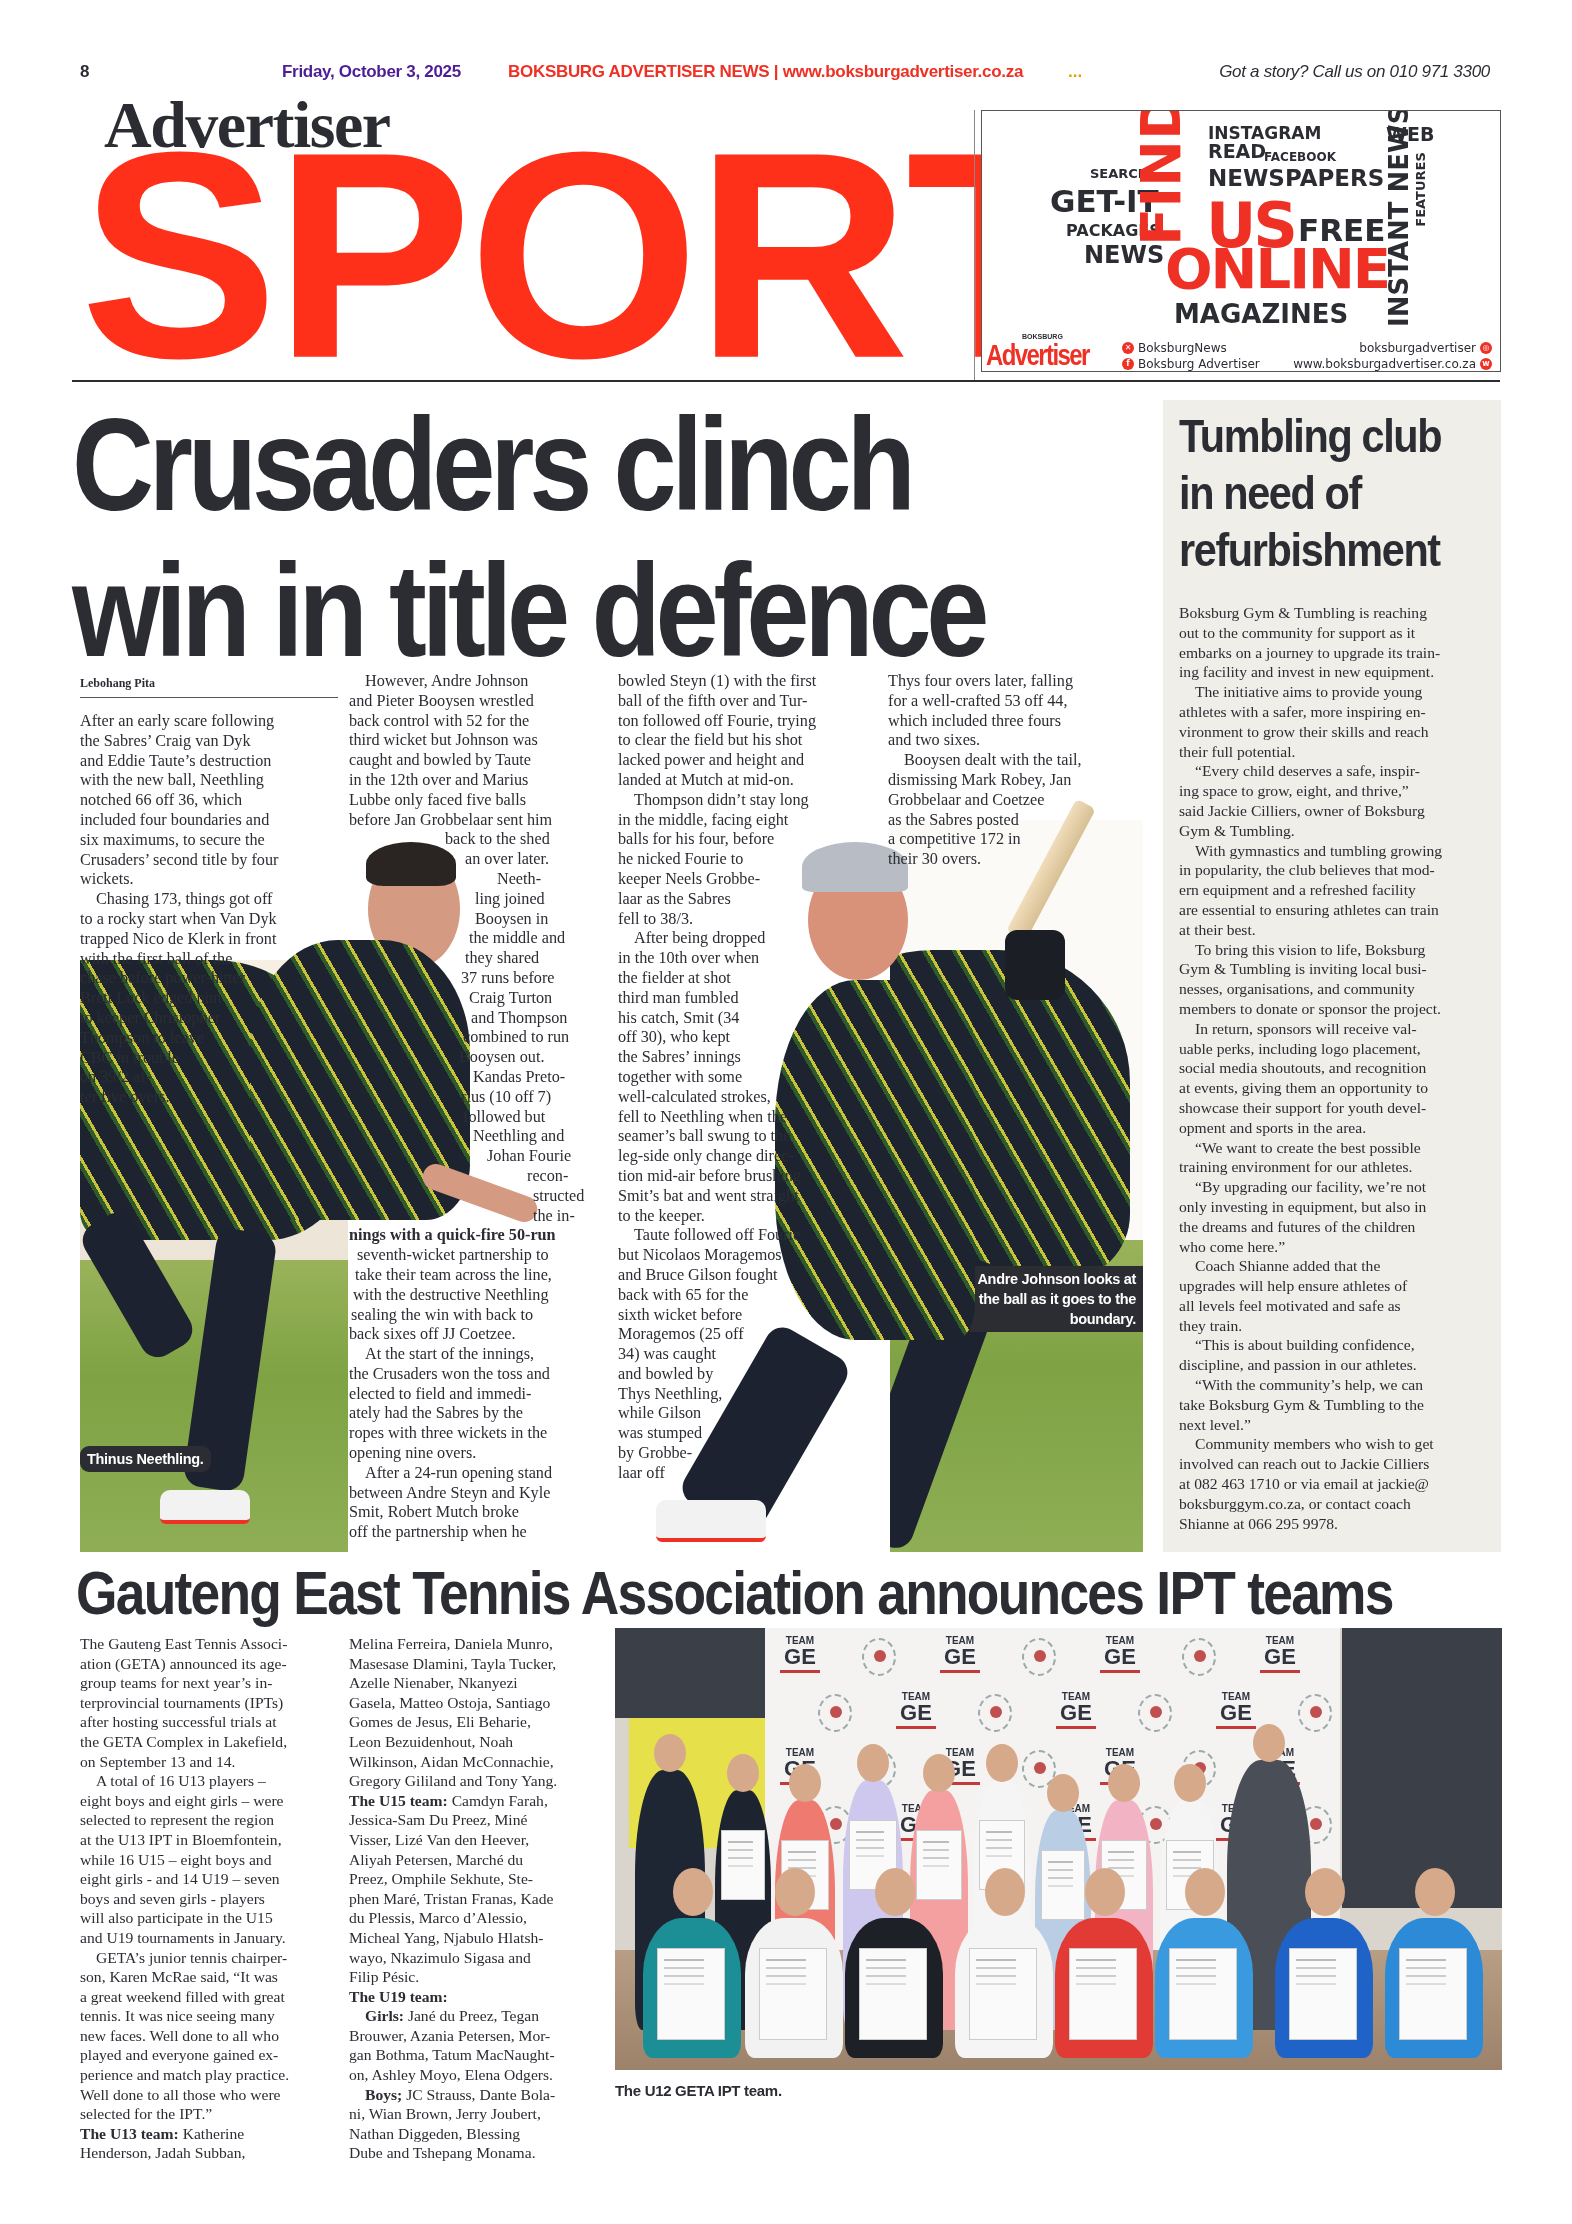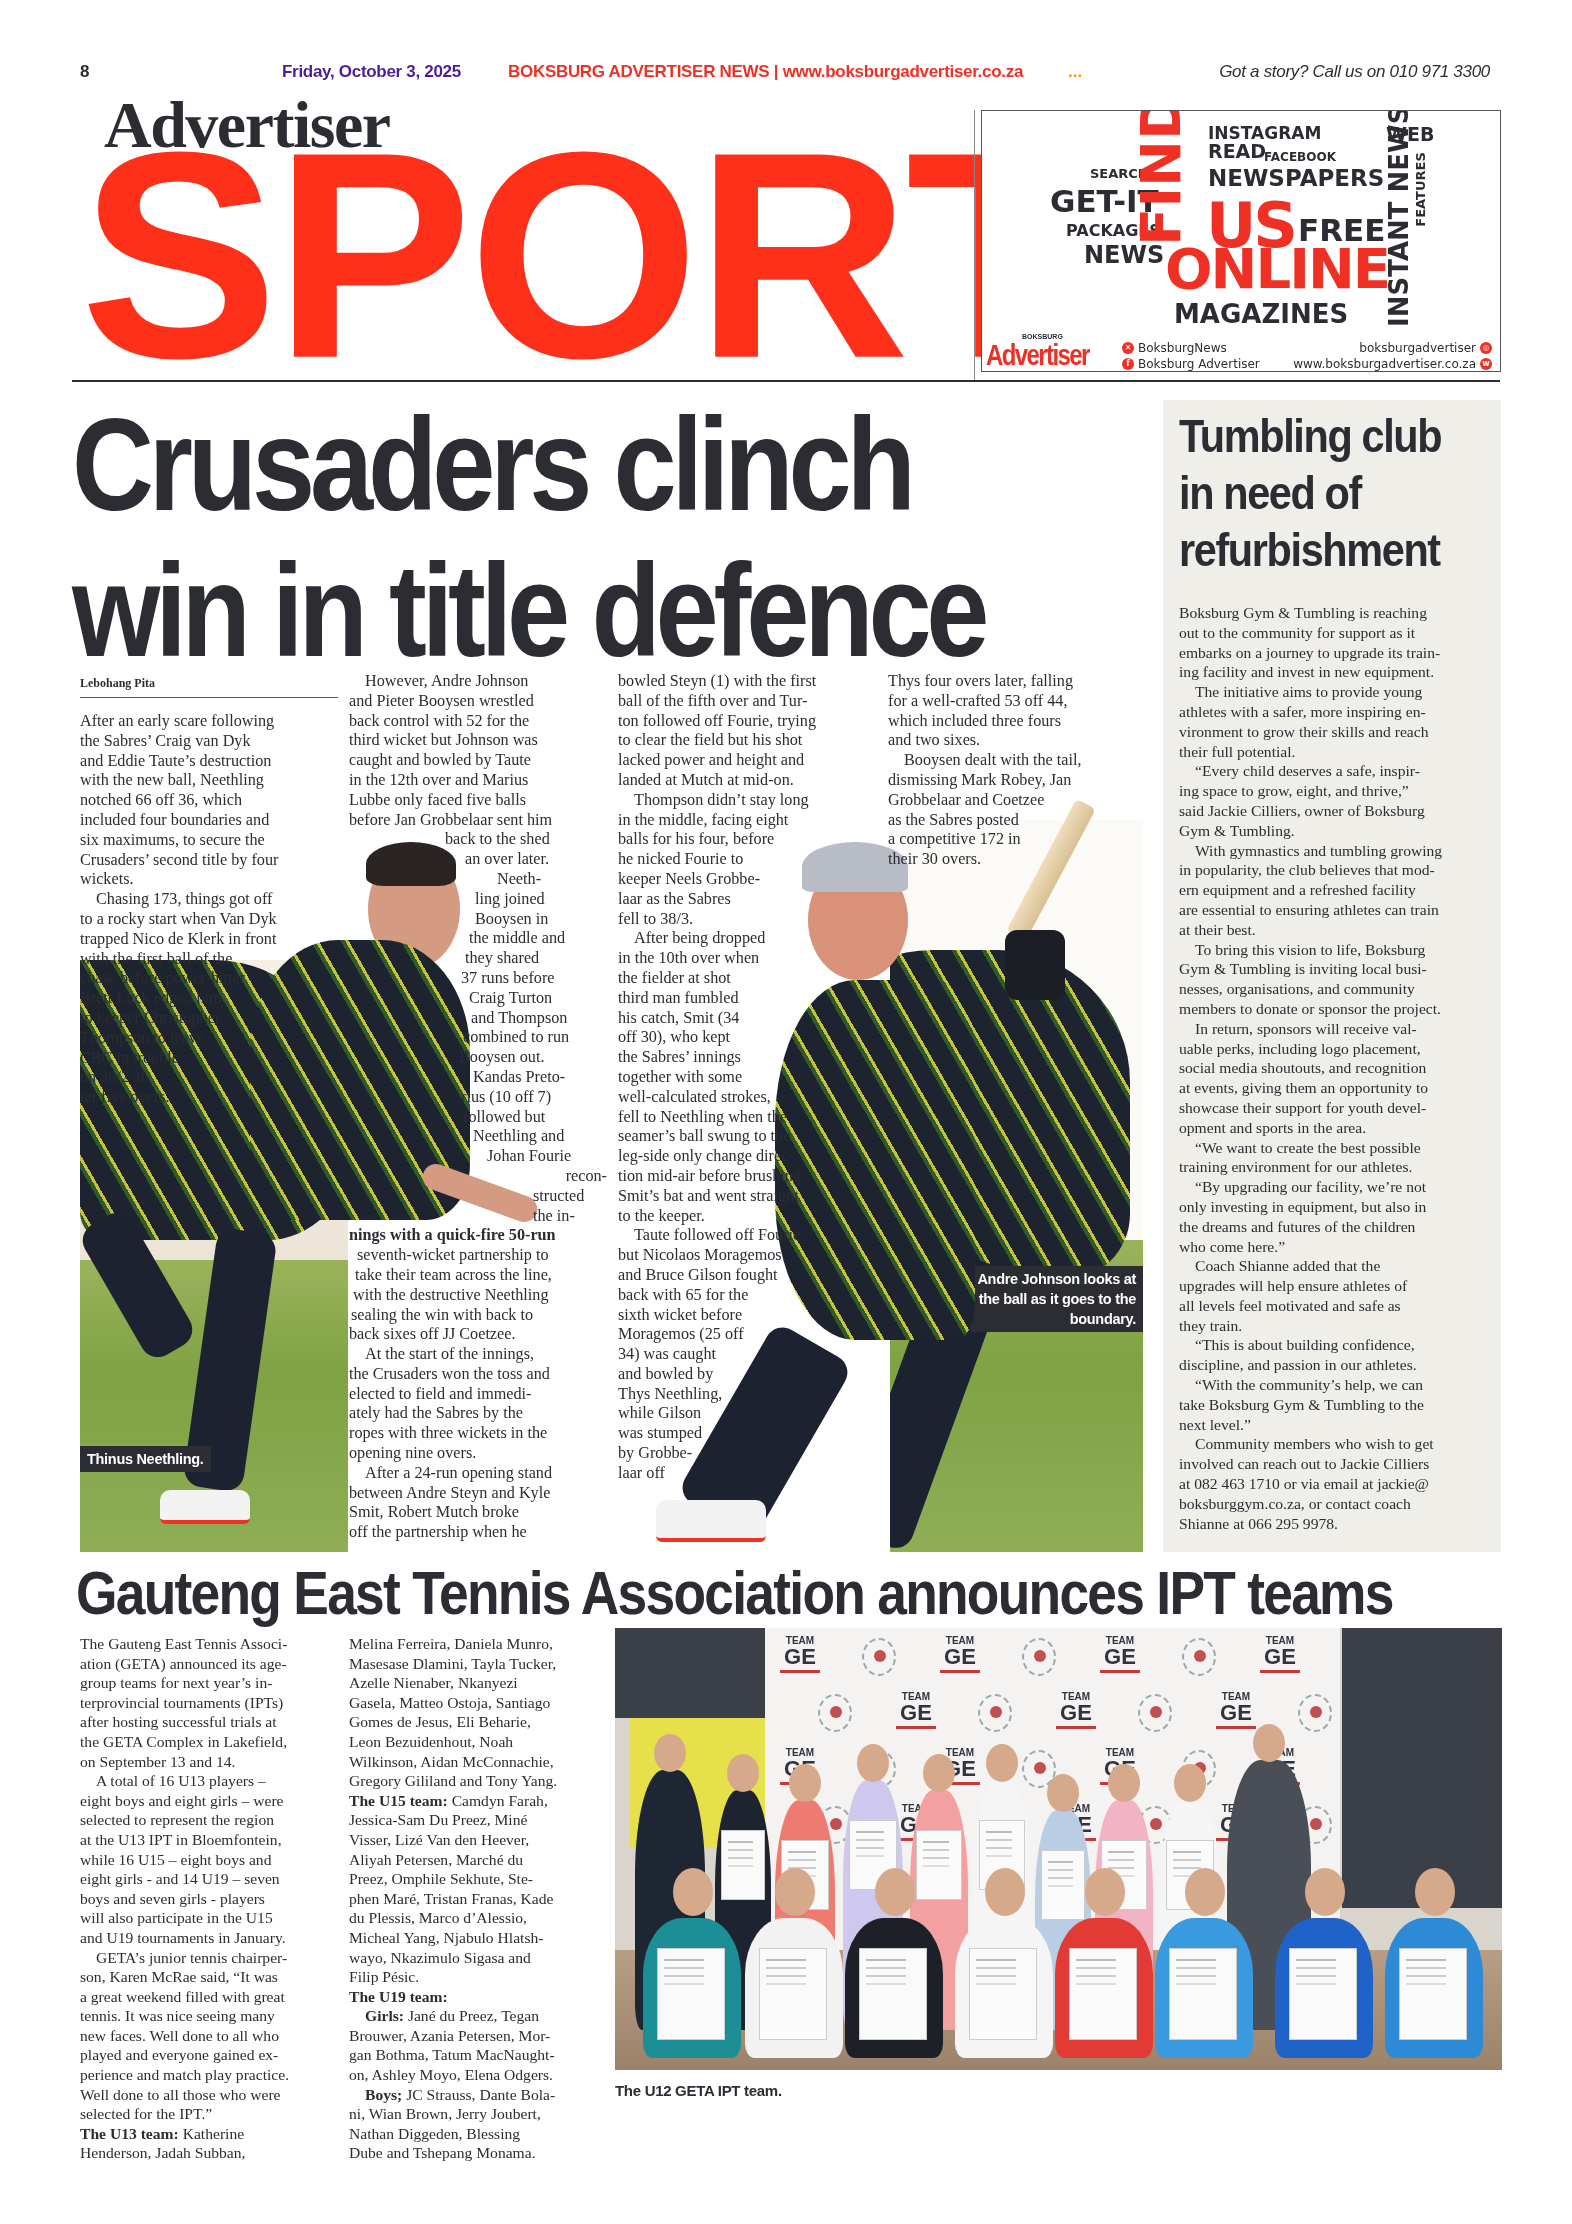--- a/index.html
+++ b/index.html
@@ -172,21 +172,21 @@
 
 <div class="byline">Lebohang Pita</div>
 
 <div class="photo photo-bowler">
   <div class="sky" style="height:300px;"></div>
   <div class="grass" style="top:300px;"></div>
   <div class="figure-shirt" style="left:0;top:0;width:268px;height:280px;border-radius:0 50% 30% 10%;"></div>
   <div class="figure-leg" style="left:120px;top:270px;width:60px;height:260px;transform:rotate(8deg);"></div>
   <div class="figure-leg" style="left:30px;top:250px;width:55px;height:150px;transform:rotate(-30deg);"></div>
   <div class="figure-shoe" style="left:80px;top:530px;width:90px;height:34px;"></div>
-  <div class="caption-box" style="left:0;top:486px;">Thinus Neethling.</div>
+  <div class="caption-box" style="left:0;top:486px;border-radius:9px;">Thinus Neethling.</div>
 </div>
 
 <div class="figure-head" style="position:absolute;left:368px;top:850px;width:92px;height:118px;background:#d49a82;"></div>
 <div style="position:absolute;left:366px;top:842px;width:90px;height:44px;border-radius:50% 50% 20% 20%;background:#2a2422;"></div>
 <div class="figure-shirt" style="left:250px;top:940px;width:220px;height:280px;"></div>
 <div style="position:absolute;left:420px;top:1180px;width:120px;height:26px;border-radius:14px;background:#d49a82;transform:rotate(20deg);"></div>
 
 <div class="photo photo-batter">
   <div class="sky" style="height:420px;background:#fbfaf7;"></div>
   <div class="grass" style="top:420px;"></div>
@@ -249,21 +249,21 @@
     <span class="ln" style="padding-left: 112px;">37 runs before</span>
     <span class="ln" style="padding-left: 120px;">Craig Turton</span>
     <span class="ln" style="padding-left: 122px;">and Thompson</span>
     <span class="ln" style="padding-left: 114px;">combined to run</span>
     <span class="ln" style="padding-left: 110px;">Booysen out.</span>
     <span class="ln" style="padding-left: 124px;">Kandas Preto-</span>
     <span class="ln" style="padding-left: 112px;">rius (10 off 7)</span>
     <span class="ln" style="padding-left: 114px;">followed but</span>
     <span class="ln" style="padding-left: 124px;">Neethling and</span>
     <span class="ln" style="padding-left: 138px;">Johan Fourie</span>
-    <span class="ln" style="padding-left: 178px; text-align: right;">recon-</span>
+    <span class="ln" style="padding-left: 178px;">recon-</span>
     <span class="ln" style="padding-left: 184px;">structed</span>
     <span class="ln" style="padding-left: 184px;">the in-</span>
     <span class="ln" style="padding-left: 0; font-weight: bold;">nings with a quick-fire 50-run</span>
     <span class="ln" style="padding-left: 8px;">seventh-wicket partnership to</span>
     <span class="ln" style="padding-left: 6px;">take their team across the line,</span>
     <span class="ln" style="padding-left: 4px;">with the destructive Neethling</span>
     <span class="ln" style="padding-left: 2px;">sealing the win with back to</span>
     <span class="ln">back sixes off JJ Coetzee.</span>
     <span class="ln" style="padding-left: 16px;">At the start of the innings,</span>
     <span class="ln">the Crusaders won the toss and</span>

